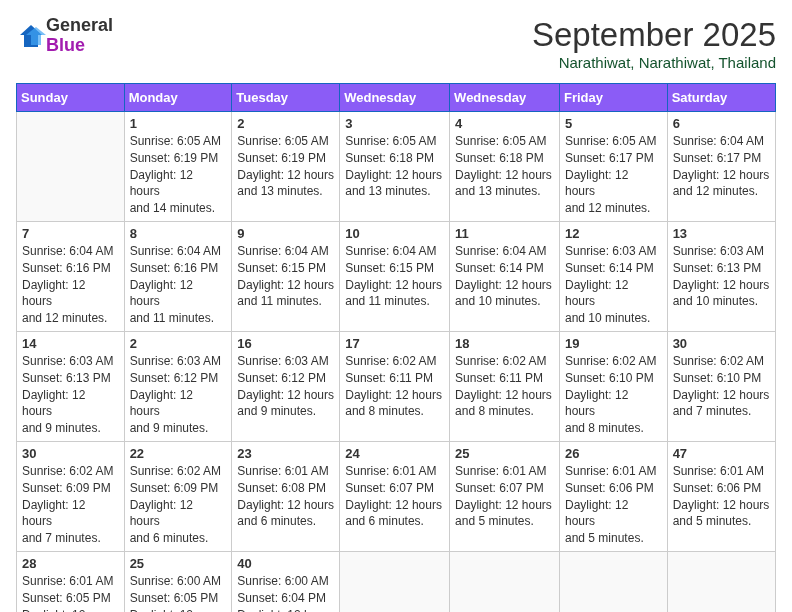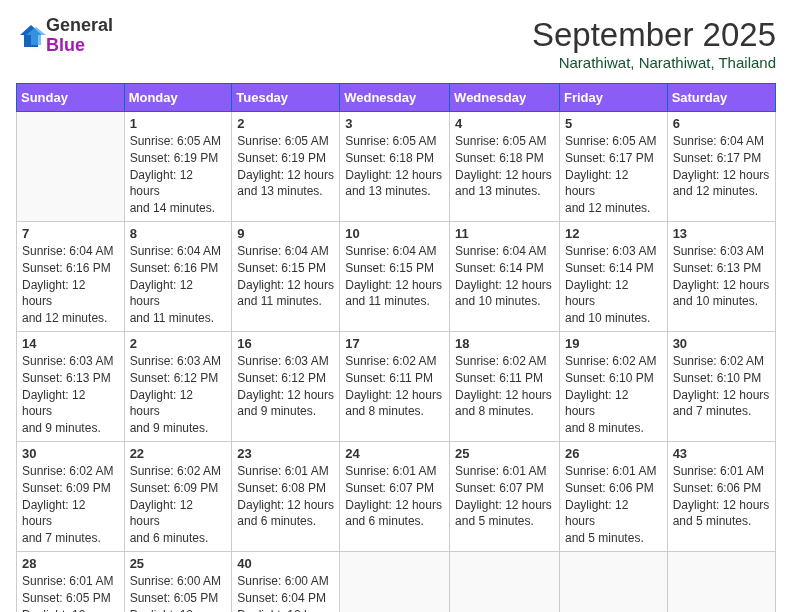--- a/index.html
+++ b/index.html
@@ -298,21 +298,21 @@
 and 5 minutes.</div>
         </td>
         <td>
           <span class="day-num">26</span>
           <div class="day-info" style="white-space: pre-line;">Sunrise: 6:01 AM
 Sunset: 6:06 PM
 Daylight: 12 hours
 and 5 minutes.</div>
         </td>
         <td>
-          <span class="day-num">43</span>
+          <span class="day-num">47</span>
           <div class="day-info" style="white-space: pre-line;">Sunrise: 6:01 AM
 Sunset: 6:06 PM
 Daylight: 12 hours
 and 5 minutes.</div>
         </td>
       </tr>
       <tr>
         <td>
           <span class="day-num">28</span>
           <div class="day-info" style="white-space: pre-line;">Sunrise: 6:01 AM

